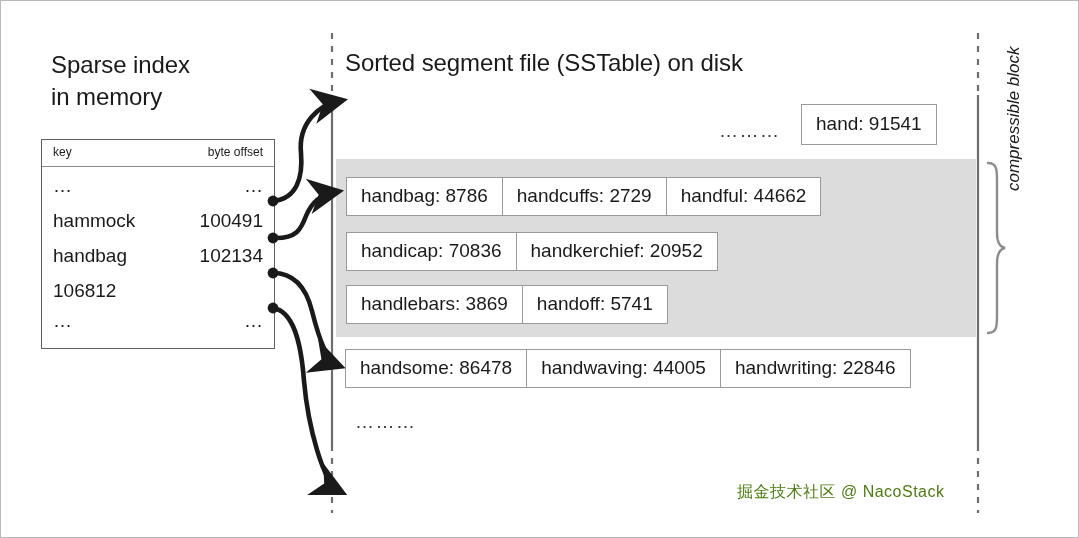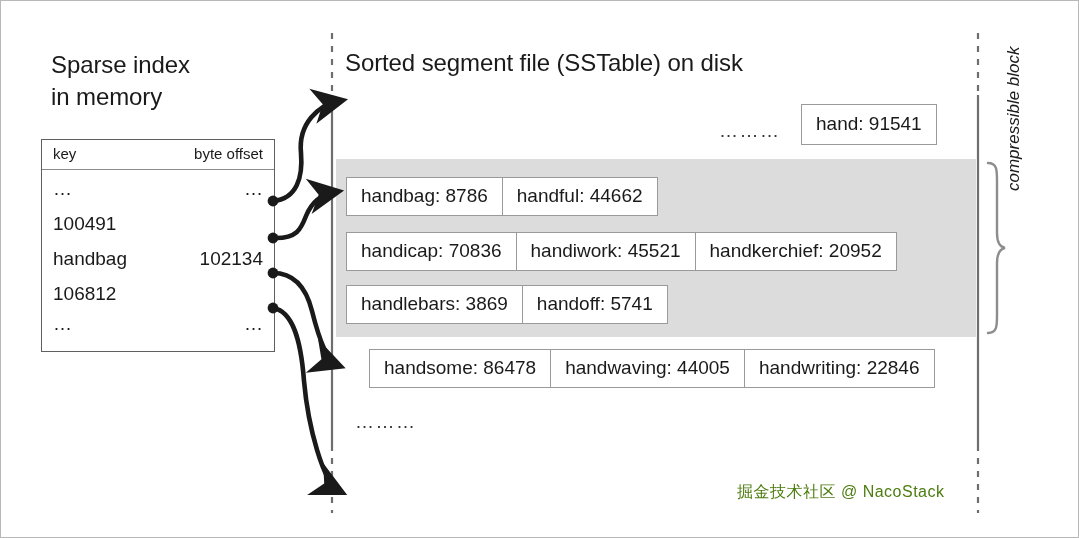--- a/index.html
+++ b/index.html
@@ -46,21 +46,21 @@
     width: 234px;
     border: 1.5px solid #5f5f5f;
     box-sizing: border-box;
     background: #ffffff;
   }
   .tbl-head {
     display: flex;
     justify-content: space-between;
     padding: 5px 11px 7px 11px;
     border-bottom: 1.5px solid #8a8a8a;
-    font-size: 15px;
+    font-size: 12px;
     color: #1a1a1a;
   }
   .tbl-body {
     padding: 6px 11px 10px 11px;
   }
   .tbl-row {
     display: flex;
     justify-content: space-between;
     font-size: 19px;
     color: #1a1a1a;
@@ -116,21 +116,21 @@
     position: absolute;
     left: 718px;
     top: 119px;
     font-size: 19px;
     letter-spacing: 1.5px;
     color: #333;
   }
   #row-1 { left: 345px; top: 176px; }
   #row-2 { left: 345px; top: 231px; }
   #row-3 { left: 345px; top: 284px; }
-  #row-4 { left: 344px; top: 348px; margin-left: 24px; }
+  #row-4 { left: 344px; top: 348px; }
   #bottom-dots {
     position: absolute;
     left: 354px;
     top: 410px;
     font-size: 19px;
     letter-spacing: 1.5px;
     color: #333;
   }
   
   #compressible-label {
@@ -170,20 +170,21 @@
     <div class="tbl-head">
       <span class="cell-key">key</span>
       <span class="cell-off">byte offset</span>
     </div>
     <div class="tbl-body">
       <div class="tbl-row ellipsis-row">
         <span class="cell-key">…</span>
         <span class="cell-off">…</span>
       </div>
       <div class="tbl-row">
+        <span class="cell-key">hammock</span>
         <span class="cell-off">100491</span>
       </div>
       <div class="tbl-row">
         <span class="cell-key">handbag</span>
         <span class="cell-off">102134</span>
       </div>
       <div class="tbl-row">
         <span class="cell-off">106812</span>
       </div>
       <div class="tbl-row ellipsis-row">
@@ -197,26 +198,26 @@
 
   <div id="gray-block"></div>
 
   <div id="top-dots">………</div>
   <div id="top-entry">
     <span class="entry">hand: 91541</span>
   </div>
 
   <div class="entry-row" id="row-1">
     <span class="entry">handbag: 8786</span>
+    <span class="entry">handcuffs: 2729</span>
     <span class="entry">handful: 44662</span>
   </div>
 
   <div class="entry-row" id="row-2">
     <span class="entry">handicap: 70836</span>
-    <span class="entry">handiwork: 45521</span>
     <span class="entry">handkerchief: 20952</span>
   </div>
 
   <div class="entry-row" id="row-3">
     <span class="entry">handlebars: 3869</span>
     <span class="entry">handoff: 5741</span>
   </div>
 
   <div class="entry-row" id="row-4">
     <span class="entry">handsome: 86478</span>

